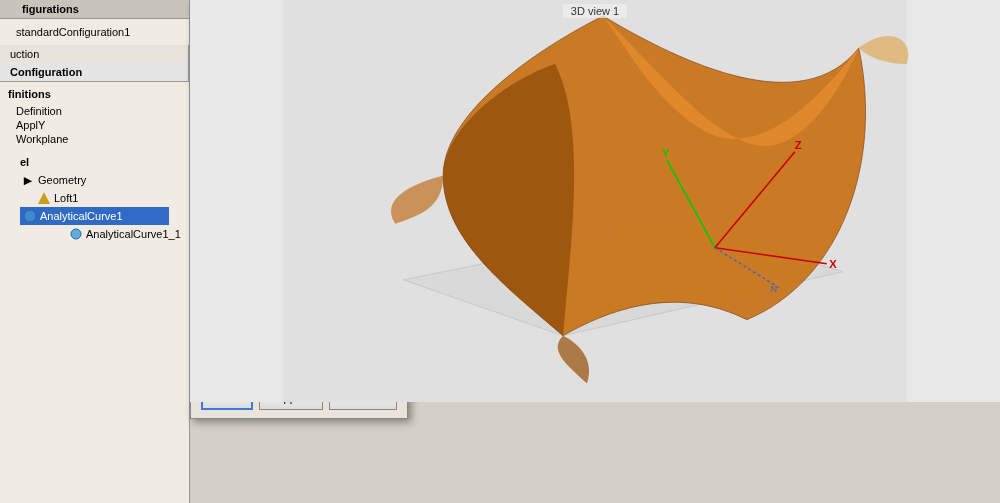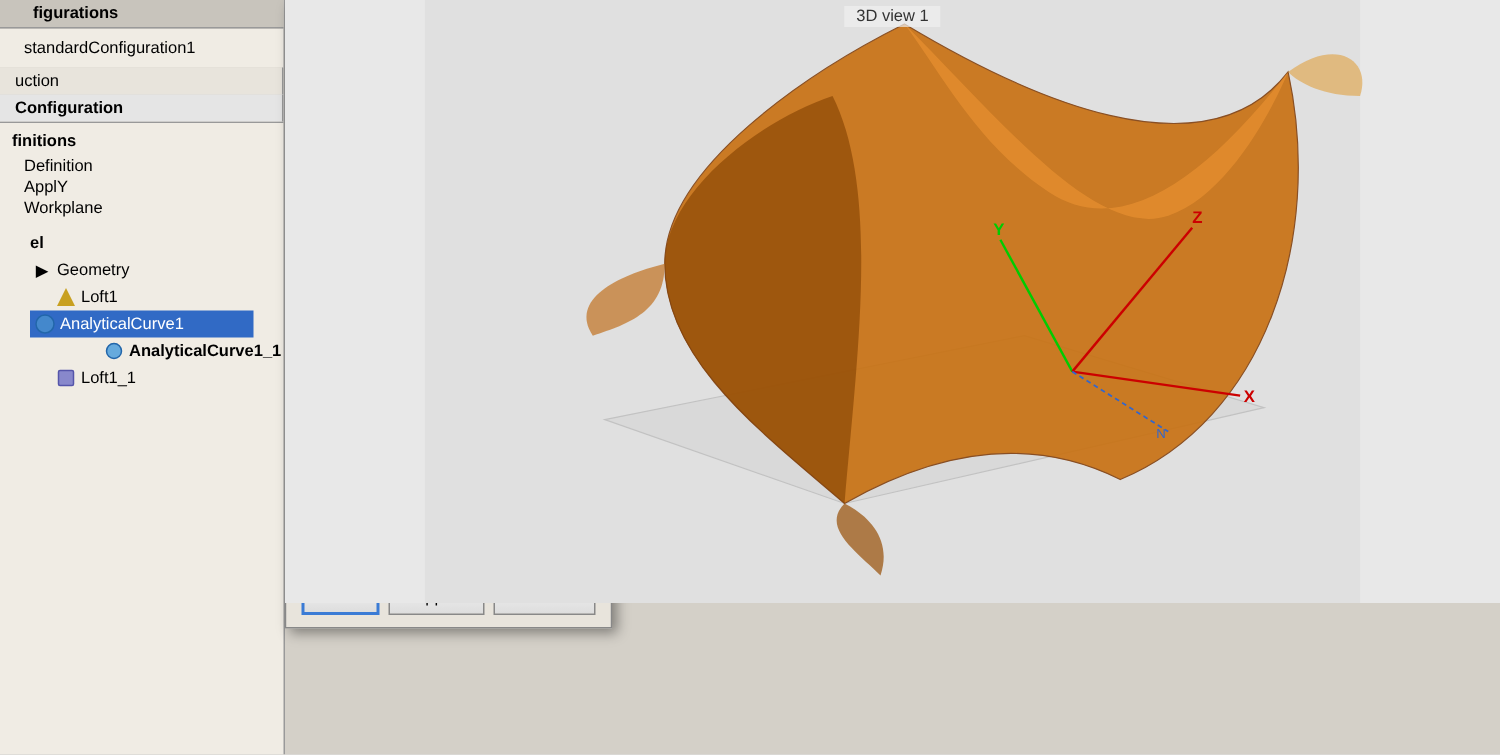--- a/index.html
+++ b/index.html
@@ -370,35 +370,27 @@
       <span>Loft1</span>
     </div>
     <div class="tree-item tree-indent2 selected">
       <span class="tree-icon">
         <svg width="14" height="14">
             <circle cx="7" cy="7" r="6" fill="#4488cc" stroke="#2266aa" stroke-width="1"></circle>
           </svg>
       </span>
       <span>AnalyticalCurve1</span>
     </div>
-    <div class="tree-item" style="padding-left:48px;font-weight:bold;">
+    <div class="tree-item" style="padding-left:48px;">
       <span class="tree-icon">
         <svg width="14" height="14">
             <circle cx="7" cy="7" r="5" fill="#66aadd" stroke="#2266aa" stroke-width="1"></circle>
           </svg>
       </span>
       <span>AnalyticalCurve1_1</span>
-    </div>
-    <div class="tree-item tree-indent">
-      <span class="tree-icon">
-        <svg width="14" height="14">
-            <rect x="2" y="2" width="10" height="10" rx="1" fill="#8888cc" stroke="#5555aa" stroke-width="1"></rect>
-          </svg>
-      </span>
-      <span>Loft1_1</span>
     </div>
   </div>
 </div>
 
 <div class="main-area">
 
   <div class="dialog">
 
     <div class="dialog-titlebar">
       <div class="dialog-title-left">

